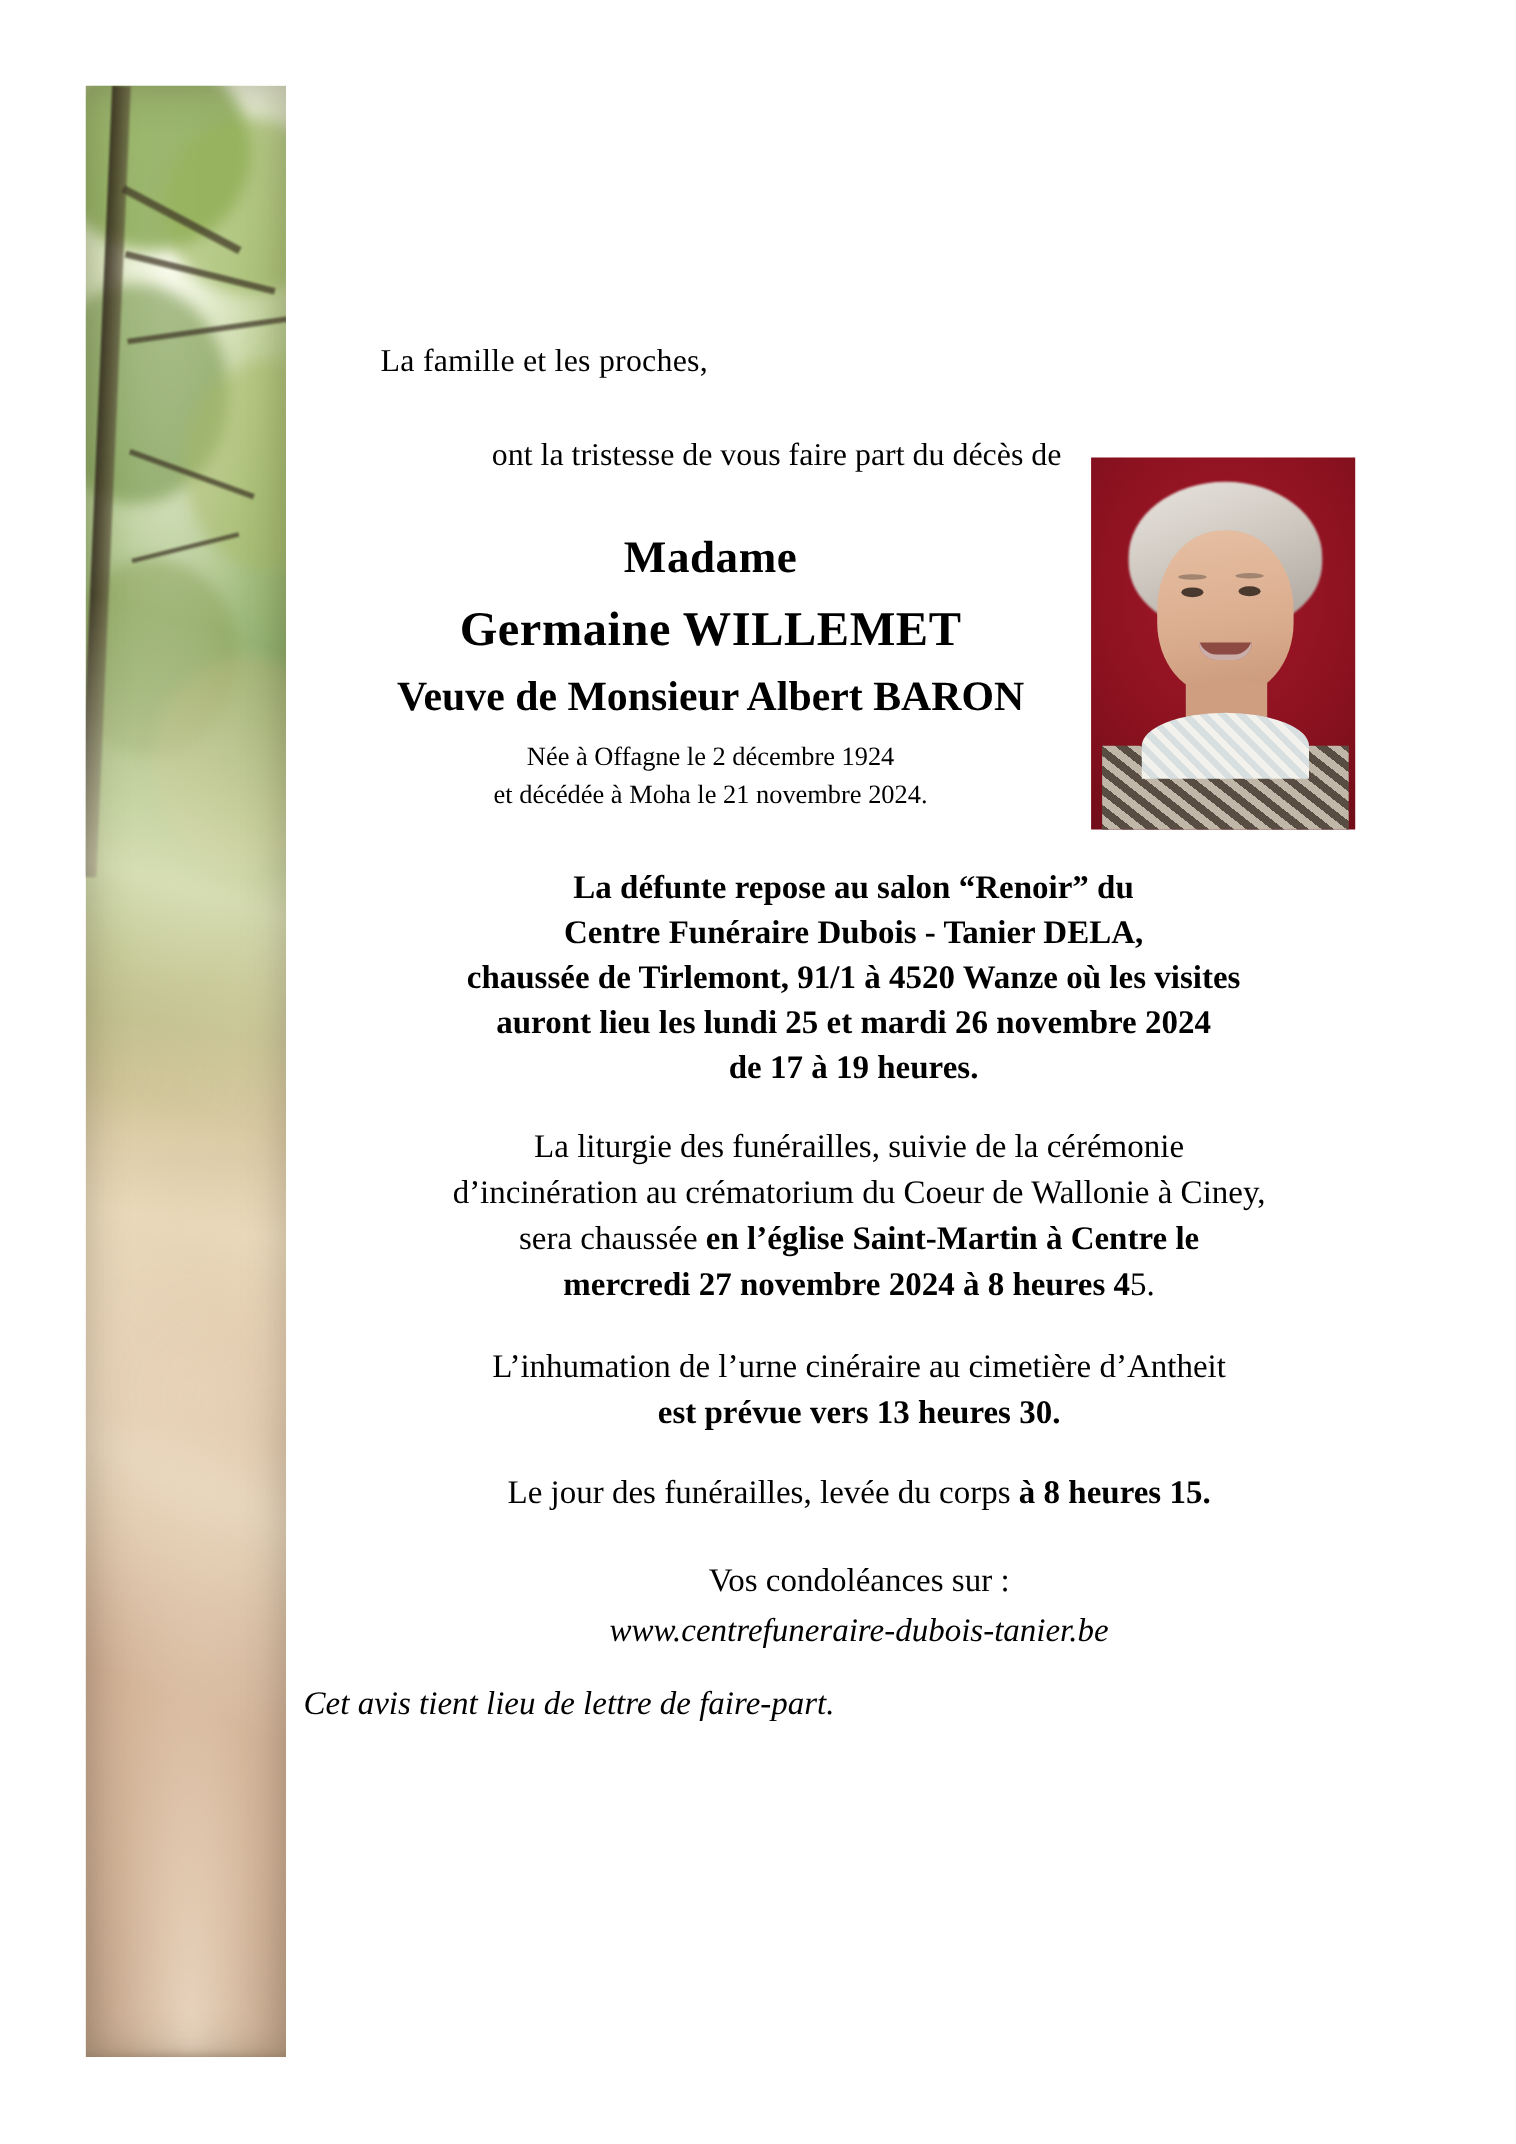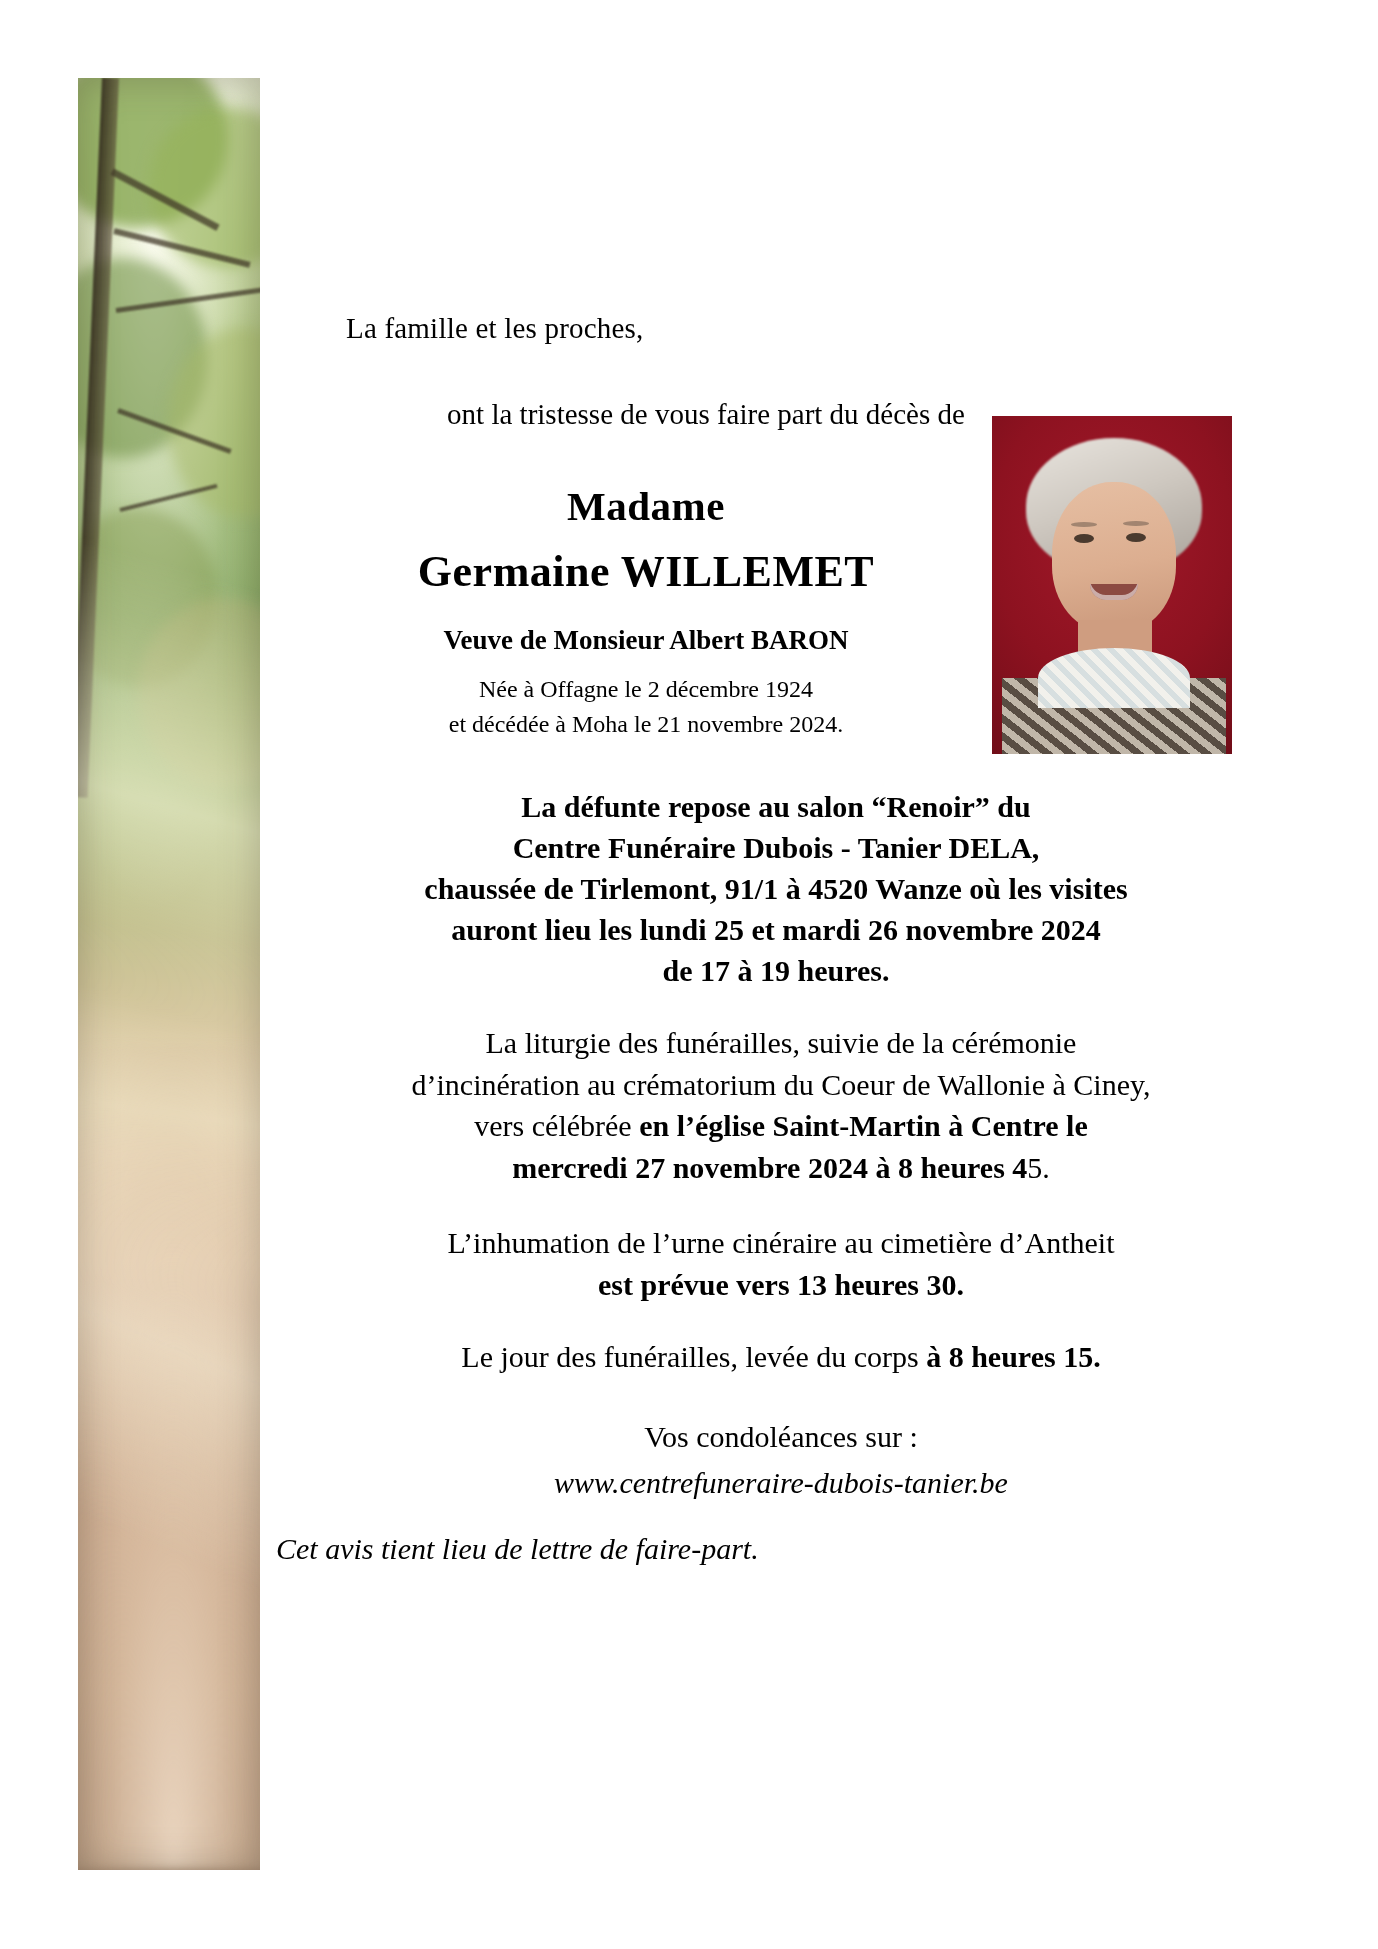--- a/index.html
+++ b/index.html
@@ -134,22 +134,22 @@
     font-weight: bold;
     letter-spacing: 0.5px;
   }
   .name-full {
     margin-top: 16px;
     font-size: 44px;
     font-weight: bold;
     letter-spacing: 0.5px;
   }
   .name-widow {
-    margin-top: 28px;
-    font-size: 27px;
+    margin-top: 14px;
+    font-size: 38px;
     font-weight: bold;
   }
   .born-line {
     margin-top: 20px;
     font-size: 24px;
   }
   .death-line {
     margin-top: 8px;
     font-size: 24px;
   }
@@ -340,21 +340,21 @@
     <div>La défunte repose au salon “Renoir” du</div>
     <div>Centre Funéraire Dubois - Tanier DELA,</div>
     <div>chaussée de Tirlemont, 91/1 à 4520 Wanze où les visites</div>
     <div>auront lieu les lundi 25 et mardi 26 novembre 2024</div>
     <div>de 17 à 19 heures.</div>
   </div>
 
   <div class="block-liturgy">
     <div>La liturgie des funérailles, suivie de la cérémonie</div>
     <div>d’incinération au crématorium du Coeur de Wallonie à Ciney,</div>
-    <div><span>vers célébrée </span><b class="em">en l’église Saint-Martin à Centre le</b></div>
+    <div><span>sera chaussée </span><b class="em">en l’église Saint-Martin à Centre le</b></div>
     <div><b class="em">mercredi 27 novembre 2024 à 8 heures 4</b><span>5.</span></div>
   </div>
 
   <div class="block-inhumation">
     <div>L’inhumation de l’urne cinéraire au cimetière d’Antheit</div>
     <div><b class="em">est prévue vers 13 heures 30.</b></div>
   </div>
 
   <div class="block-levee">
     <span>Le jour des funérailles, levée du corps </span><b class="em">à 8 heures 15.</b>

